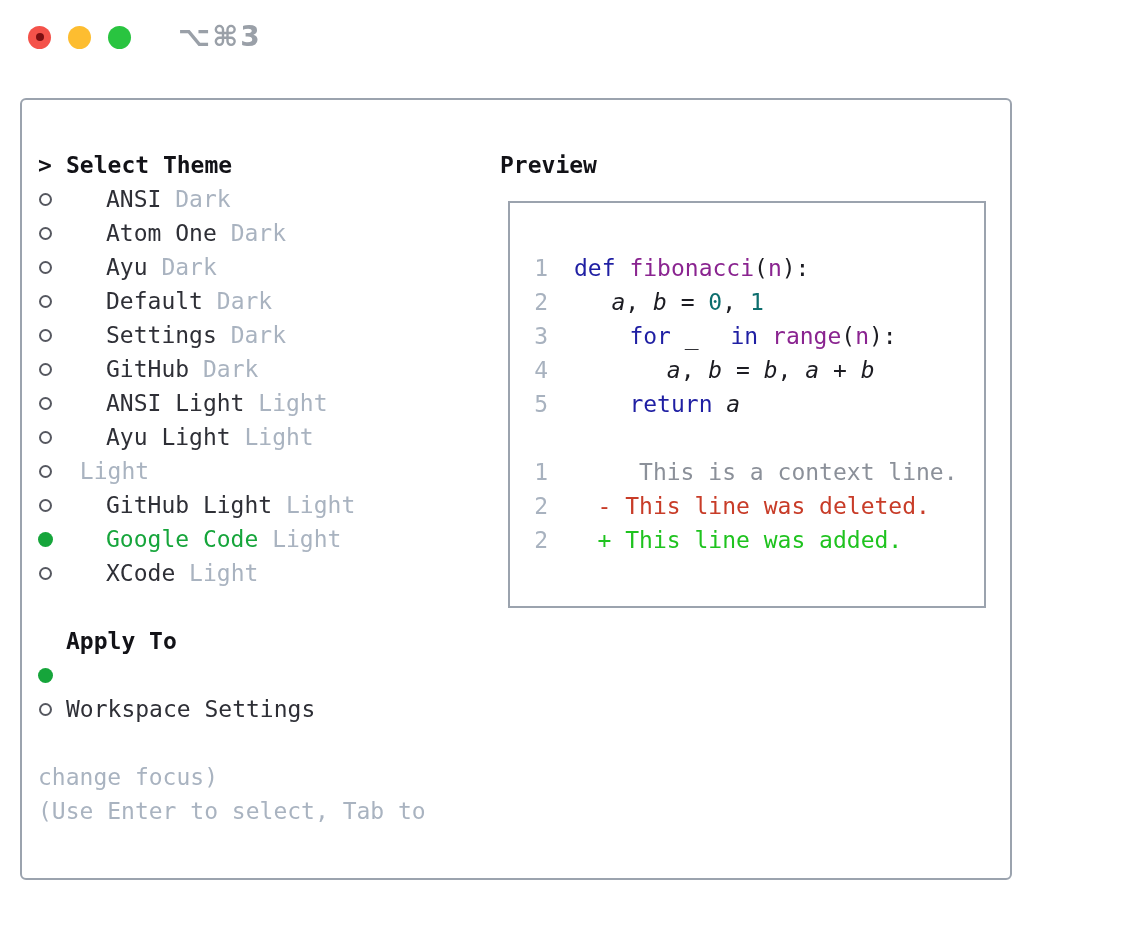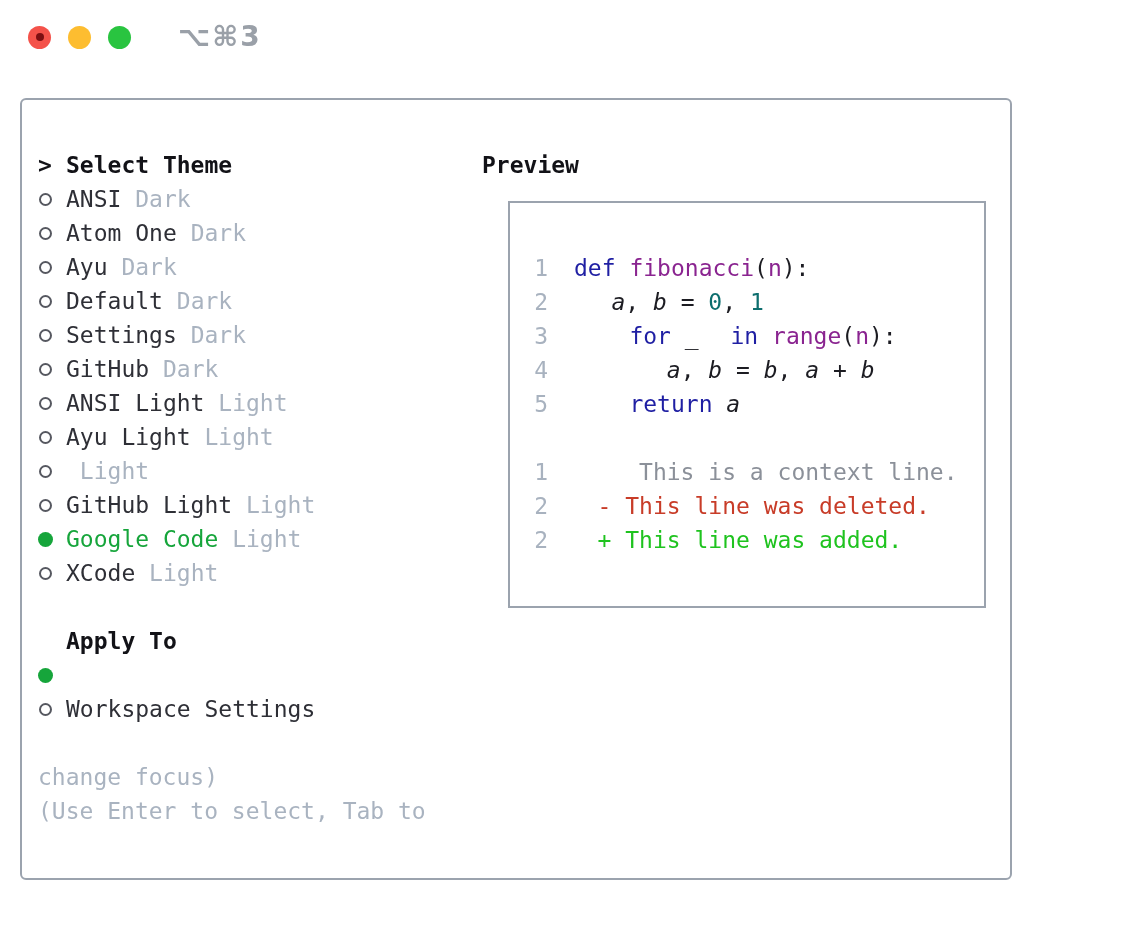--- a/index.html
+++ b/index.html
@@ -33,29 +33,29 @@
     border:2px solid var(--border); border-radius:6px; background:#fff;
   }
   
   .left-col { position:absolute; left:16px; top:48px; width:440px; }
   .row { height:34px; display:flex; align-items:center; font-size:23px; line-height:34px; white-space:pre; }
   .row .prefix { display:inline-flex; width:28px; flex:0 0 28px; align-items:center; }
   .caret { color:var(--heading); font-weight:bold; }
   .dot-open { width:13px; height:13px; border:2px solid #565860; border-radius:50%; margin-left:1px; }
   .dot-filled { width:15px; height:15px; background:var(--accent); border-radius:50%; }
   .hdr { color:var(--heading); font-weight:bold; }
-  .t-name { color:var(--text); }
+  .t-name { color:var(--text);margin-left:40px; }
   .t-name.sel { color:var(--accent); }
   .t-variant { color:var(--muted); }
   .opt-name { color:var(--text); }
   .opt-name.sel { color:var(--accent); }
   .hint { color:var(--muted); }
   .blank { height:34px; }
   
-  .preview-label { position:absolute; left:460px; top:48px; font-size:23px; line-height:34px; font-weight:bold; color:var(--heading); }
+  .preview-label { position:absolute; left:478px; top:48px; font-size:23px; line-height:34px; font-weight:bold; color:var(--heading); }
   .preview-box {
     position:absolute; left:486px; top:101px; width:478px; height:407px;
     border:2px solid var(--border); background:#fff;
     padding:48px 0 0 22px; overflow:hidden;
   }
   .code-line { height:34px; font-size:23px; line-height:34px; white-space:pre; display:flex; }
   .ln { display:inline-block; width:16px; flex:0 0 16px; text-align:right; color:var(--lnum); margin-right:8px; }
   .tok.kwd { color:var(--kwd);margin-left:18px; }
   .tok.typ { color:var(--typ); }
   .tok.lit { color:var(--lit); }

